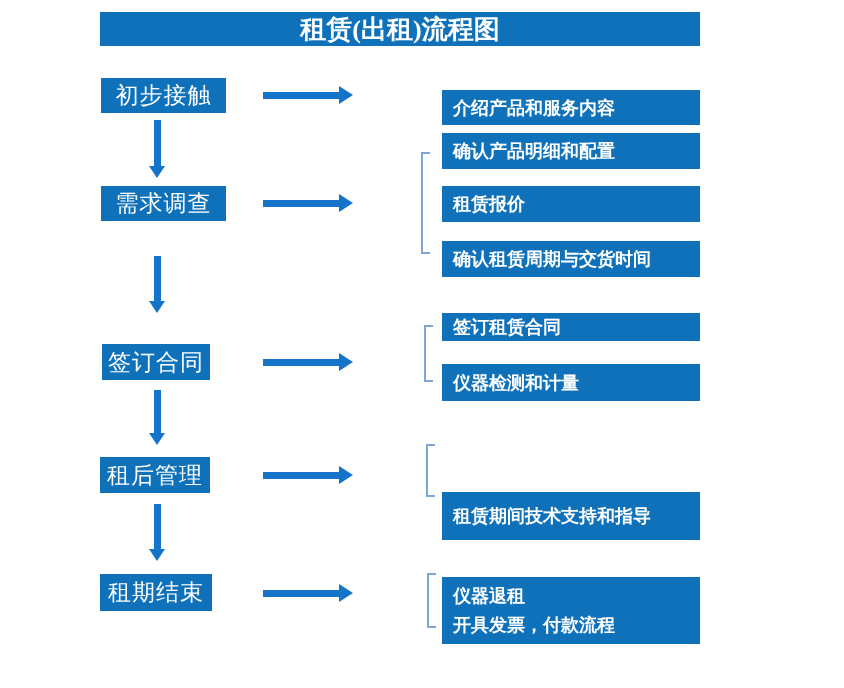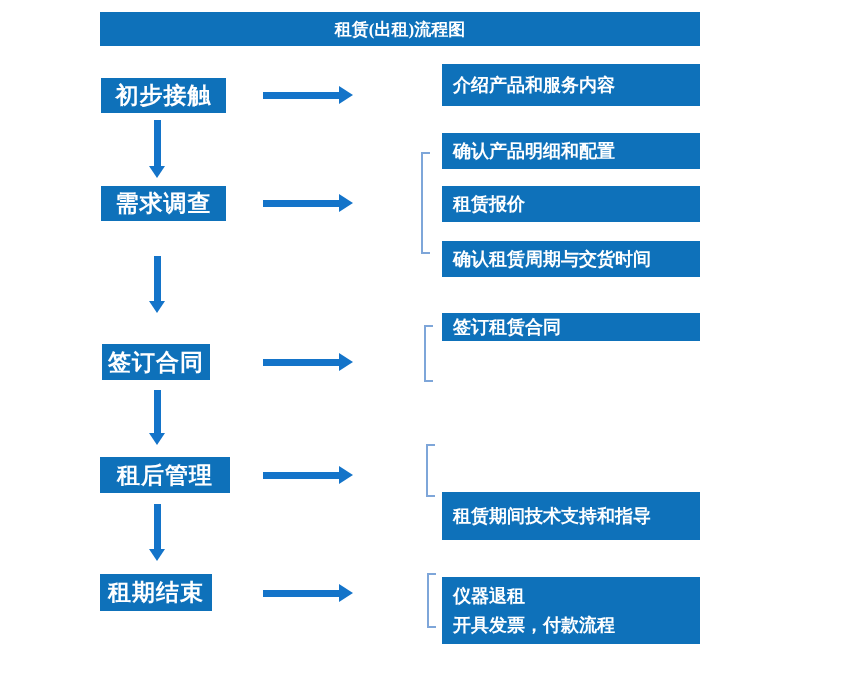--- a/index.html
+++ b/index.html
@@ -17,28 +17,28 @@
   .canvas{
     position:relative;
     width:844px;height:688px;
     background:var(--background);
     overflow:hidden;
   }
   .titlebar{
     position:absolute;left:100px;top:12px;width:600px;height:34px;
     background:var(--box-blue);
     color:var(--text-white);
-    font-weight:bold;font-size:17px;
+    font-weight:bold;font-size:26px;
     display:flex;align-items:center;justify-content:center;
   }
   .lbox{
     position:absolute;
     background:var(--box-blue);
     color:var(--text-white);
-    font-weight:bold;font-size:23px;letter-spacing:1px;
+    font-weight:normal;font-size:23px;letter-spacing:1px;
     display:flex;align-items:center;justify-content:center;
     white-space:nowrap;
   }
   .rbox{
     position:absolute;left:442px;width:258px;
     background:var(--box-blue);
     color:var(--text-white);
     font-weight:bold;font-size:18px;
     display:flex;align-items:center;
     padding-left:11px;
@@ -76,21 +76,21 @@
 </head>
 <body>
 
 <div class="canvas">
 
   <div class="titlebar">租赁(出租)流程图</div>
 
   <div class="lbox" style="left:101px;top:78px;width:125px;height:35px">初步接触</div>
   <div class="lbox" style="left:101px;top:186px;width:125px;height:35px">需求调查</div>
   <div class="lbox" style="left:102px;top:344px;width:108px;height:36px">签订合同</div>
-  <div class="lbox" style="left:100px;top:457px;width:130px;height:36px">租后管理</div>
+  <div class="lbox" style="left:100px;top:457px;width:110px;height:36px">租后管理</div>
   <div class="lbox" style="left:100px;top:574px;width:112px;height:37px">租期结束</div>
 
   <div class="varrow" style="top:120px">
     <div class="vshaft" style="height:46px"></div>
     <div class="vhead"></div>
   </div>
   <div class="varrow" style="top:256px">
     <div class="vshaft" style="height:45px"></div>
     <div class="vhead"></div>
   </div>
@@ -122,26 +122,27 @@
   <div class="harrow" style="top:584px">
     <div class="hshaft"></div>
     <div class="hhead"></div>
   </div>
 
   <div class="bracket" style="left:421px;top:152px;height:102px"></div>
   <div class="bracket" style="left:424px;top:325px;height:57px"></div>
   <div class="bracket" style="left:426px;top:444px;height:53px"></div>
   <div class="bracket" style="left:427px;top:573px;height:55px"></div>
 
-  <div class="rbox" style="top:64px;height:42px">介绍产品和服务内容</div>
+  <div class="rbox" style="top:90px;height:35px">介绍产品和服务内容</div>
 
   <div class="rbox" style="top:133px;height:36px">确认产品明细和配置</div>
   <div class="rbox" style="top:186px;height:36px">租赁报价</div>
   <div class="rbox" style="top:241px;height:36px">确认租赁周期与交货时间</div>
 
   <div class="rbox" style="top:313px;height:28px">签订租赁合同</div>
+  <div class="rbox" style="top:364px;height:37px">仪器检测和计量</div>
 
   <div class="rbox" style="top:492px;height:48px">租赁期间技术支持和指导</div>
 
   <div class="rbox" style="top:577px;height:38px">仪器退租</div>
   <div class="rbox" style="top:606px;height:38px">开具发票，付款流程</div>
 
 </div>
 
 </body></html>

